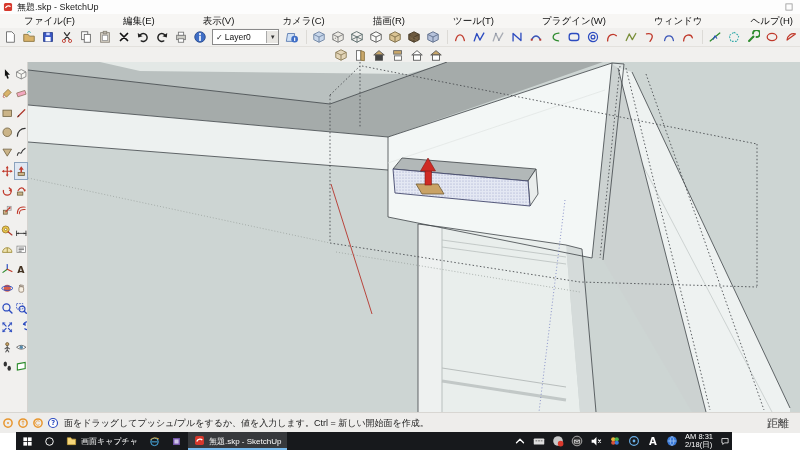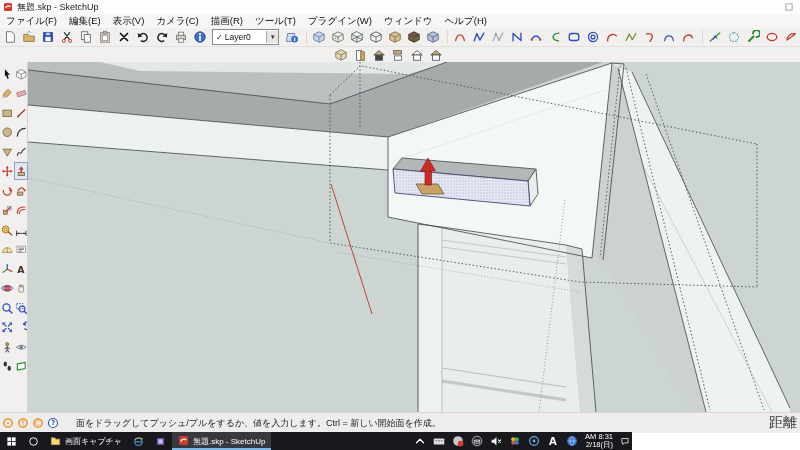--- a/index.html
+++ b/index.html
@@ -8,21 +8,21 @@
        -webkit-font-smoothing:antialiased}
   .abs{position:absolute}
   
   #titlebar{left:0;top:0;width:800px;height:14px;background:#fdfdfd;display:flex;align-items:center;font-size:9px;color:#222}
   #titlebar .logo{width:10px;height:10px;margin:0 4px 0 3px}
   #titlebar .logo svg{width:10px;height:10px;display:block}
   #win-box{margin-left:auto;margin-right:6px;width:10px;height:10px}
   #win-box svg{width:10px;height:10px;display:block}
   
   #menubar{left:0;top:14px;width:800px;height:14px;background:#f7f6f4;display:flex;align-items:center;font-size:9.5px;color:#111}
-  #menubar span{padding:0 6px;white-space:nowrap}
+  #menubar span{padding:0 24px;white-space:nowrap}
   
   #toolbar1{left:0;top:28px;width:800px;height:18px;background:#f1f0ee;display:flex;align-items:center;border-bottom:1px solid #e3e1dd}
   #toolbar2{left:0;top:47px;width:800px;height:15px;background:#f1f0ee}
   .tb-group{display:flex;align-items:center;height:18px}
   .icon{width:19px;height:16px;display:inline-flex;align-items:center;justify-content:center;flex:0 0 auto}
   .icon svg{width:14px;height:14px;display:block}
   .sep{width:4px;height:14px;border-right:1px solid #dcdad6;margin:0 2px 0 1px}
   #layer-combo{display:flex;align-items:center;height:14px;width:66px;background:#fff;border:1px solid #8a8a8a;font-size:8.5px;margin:0 3px;color:#111}
   #layer-combo .chk{padding:0 2px 0 3px;font-size:8px}
   #layer-combo .val{flex:1}
@@ -32,35 +32,35 @@
   #palette{left:0;top:62px;width:28px;height:350px;background:#f1f0ee;border-right:1px solid #d5d3cf;display:grid;grid-template-columns:14px 14px;grid-auto-rows:19.5px;justify-items:center;align-items:center;padding-top:2px;box-sizing:border-box}
   #palette .icon{width:14px;height:18px}
   #palette .icon svg{width:12.5px;height:12.5px}
   #palette .icon.selected{background:#dfe7f2;outline:1px solid #8aa2bd;outline-offset:-1px}
   
   #viewport{left:28px;top:62px;width:772px;height:350px}
   
   #statusbar{left:0;top:412px;width:800px;height:20px;background:#eeedeb;border-top:1px solid #d8d6d2;display:flex;align-items:center;font-size:9px;color:#222}
   #statusbar .icon{width:15px}
   #statusbar .icon svg{width:12px;height:12px}
-  #status-hint{margin-left:16px;white-space:nowrap;overflow:hidden}
+  #status-hint{margin-left:4px;white-space:nowrap;overflow:hidden}
   #measure{margin-left:auto;display:flex;align-items:center;padding-right:3px}
-  #measure .mlabel{font-size:14px;color:#333;margin-right:0}
+  #measure .mlabel{font-size:11px;color:#333;margin-right:8px}
   #measure .mbox{width:118px;height:13px;line-height:13px;background:#fffef0;border:1px solid;border-color:#8a8a8a #ffffff #ffffff #8a8a8a;font-size:9px;padding:0 3px;color:#111}
   
-  #taskbar{left:0;top:432px;width:632px;height:18px;background:#17191c;display:flex;align-items:center;color:#fff;font-size:8px}
+  #taskbar{left:16px;top:432px;width:716px;height:18px;background:#17191c;display:flex;align-items:center;color:#fff;font-size:8px}
   #taskbar .ticon{width:22px;height:18px;display:inline-flex;align-items:center;justify-content:center;flex:0 0 auto}
   #taskbar .ticon svg{width:11px;height:11px;display:block}
   .task{display:flex;align-items:center;height:18px;padding:0 6px;max-width:120px;white-space:nowrap}
   .task svg{width:11px;height:11px;margin-right:4px;flex:0 0 auto}
   .task.active{background:rgba(255,255,255,0.14);box-shadow:inset 0 -2px 0 #76b9ed}
   #tray{margin-left:auto;display:flex;align-items:center}
   #tray .ticon{width:15px}
   #tray .ticon svg{width:10px;height:10px}
-  #clock{text-align:right;font-size:7.5px;line-height:8px;padding:0 4px;white-space:nowrap}
+  #clock{font-size:7.5px;line-height:8px;padding:0 4px;white-space:nowrap}
 </style>
 </head>
 <body>
 
 <div class="abs" id="titlebar">
   <span class="logo">
       <svg viewBox="0 0 16 16" xmlns="http://www.w3.org/2000/svg">
         <rect x="1.5" y="1.5" width="13" height="13" rx="2.5" fill="#d6382c"></rect>
         <path d="M4 9.5 C6 5 10.5 5.5 12 7.5" stroke="#fff" stroke-width="2" fill="none"></path>
       </svg>

